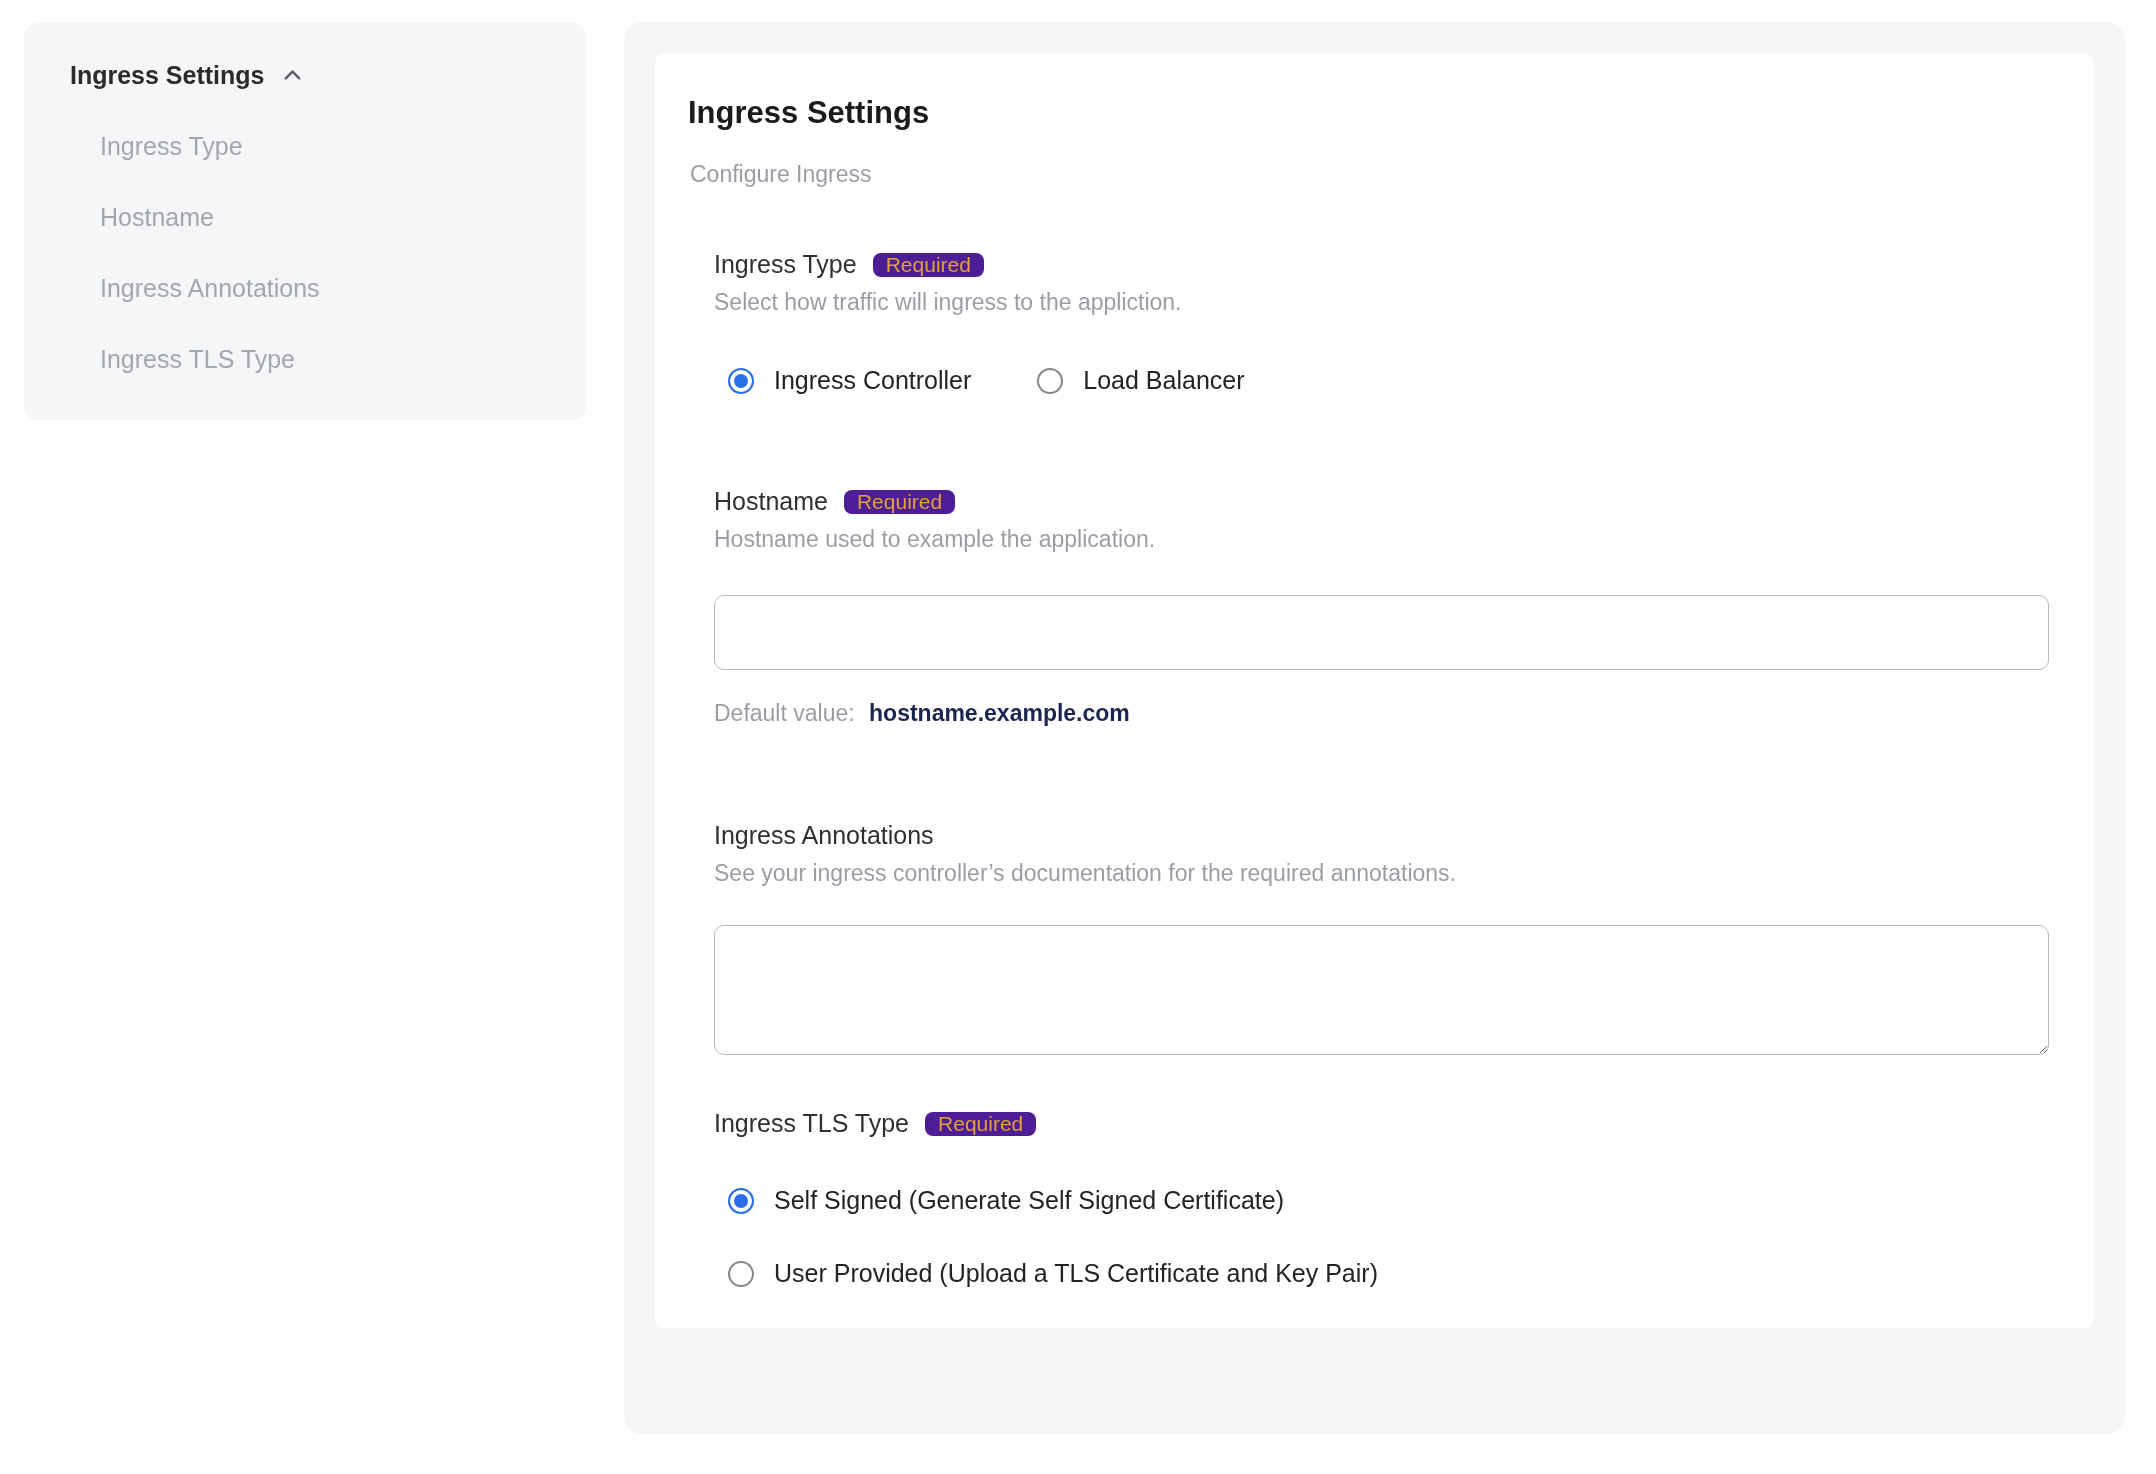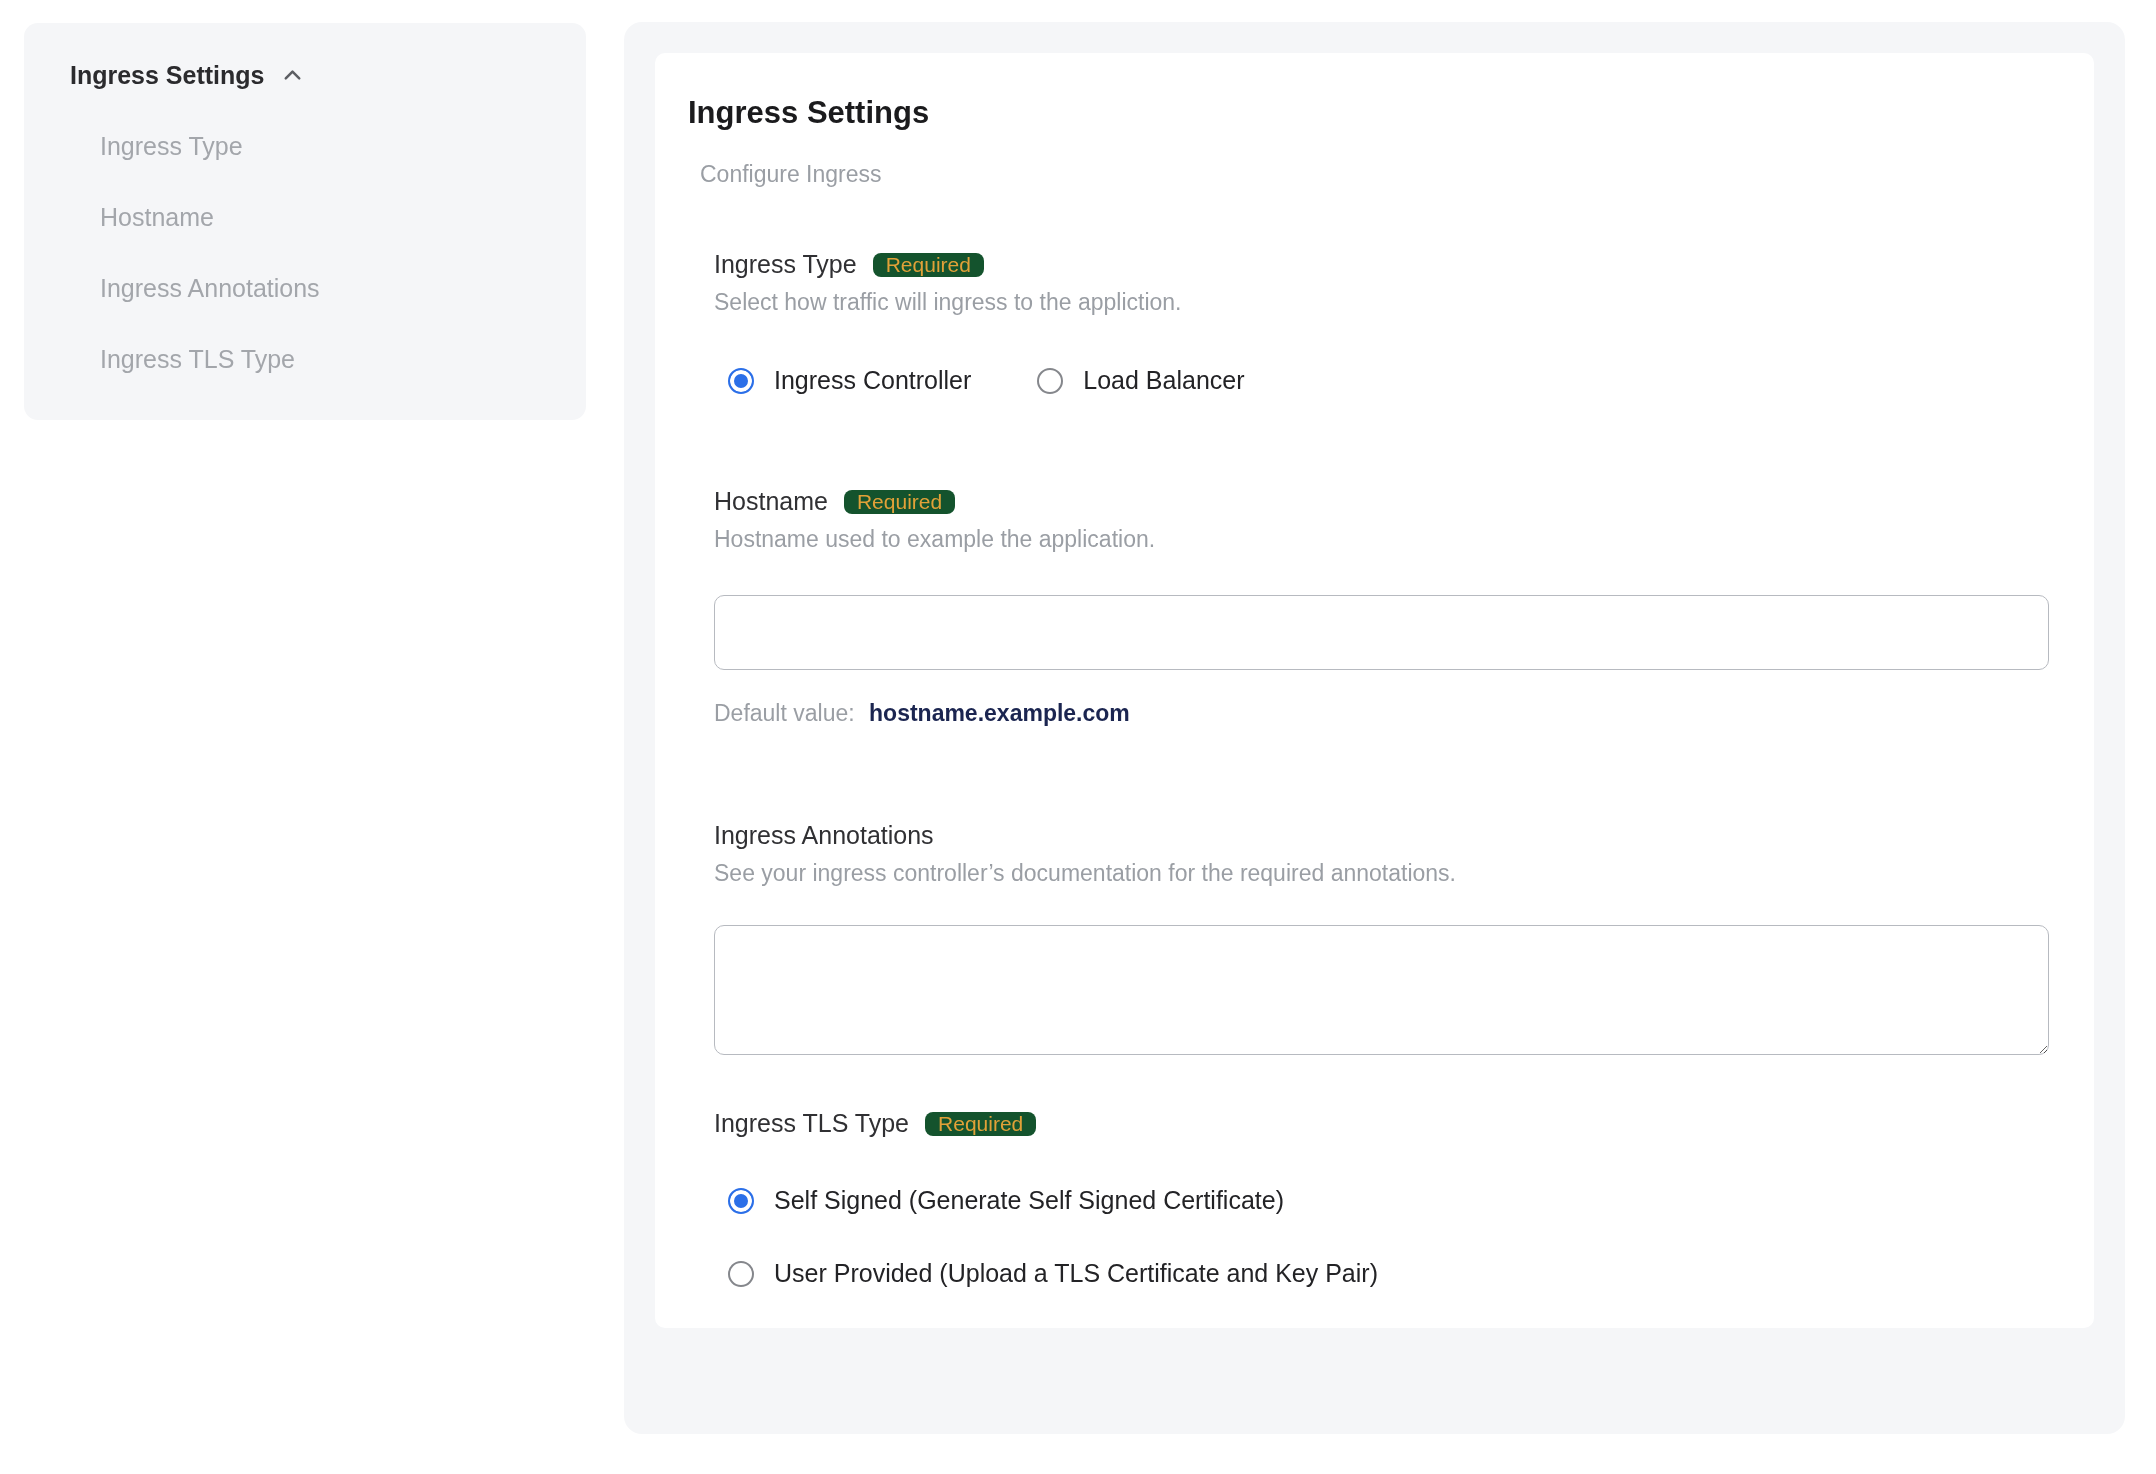--- a/index.html
+++ b/index.html
@@ -48,34 +48,34 @@
     background: #ffffff;
     border-radius: 10px;
     min-height: 1247px;
     padding: 42px 50px 40px 33px;
   }
   .panel-title {
     margin: 0;
     font-size: 31px; font-weight: 700; color: #1b1b1d;
   }
   .panel-subtitle {
-    margin: 30px 0 0 12px;
+    margin: 30px 0 0 2px;
     font-size: 23px; color: #9a9ea4;
   }
 
   .section { margin-left: 26px; }
   .section-ingress-type { margin-top: 62px; }
   .section-hostname { margin-top: 92px; }
   .section-annotations { margin-top: 94px; }
   .section-tls { margin-top: 54px; }
 
   .section-label-row { display: flex; align-items: center; gap: 16px; }
   .section-label { font-size: 25px; font-weight: 500; color: #303033; }
   .required-badge {
-    background: #14532d; color: #e1a138;
+    background: #4c1d95; color: #e1a138;
     font-size: 21px;
     padding: 0 13px;
     border-radius: 8px;
   }
   .section-helper {
     margin-top: 10px;
     font-size: 23px; color: #9a9ea4;
   }
 
   

